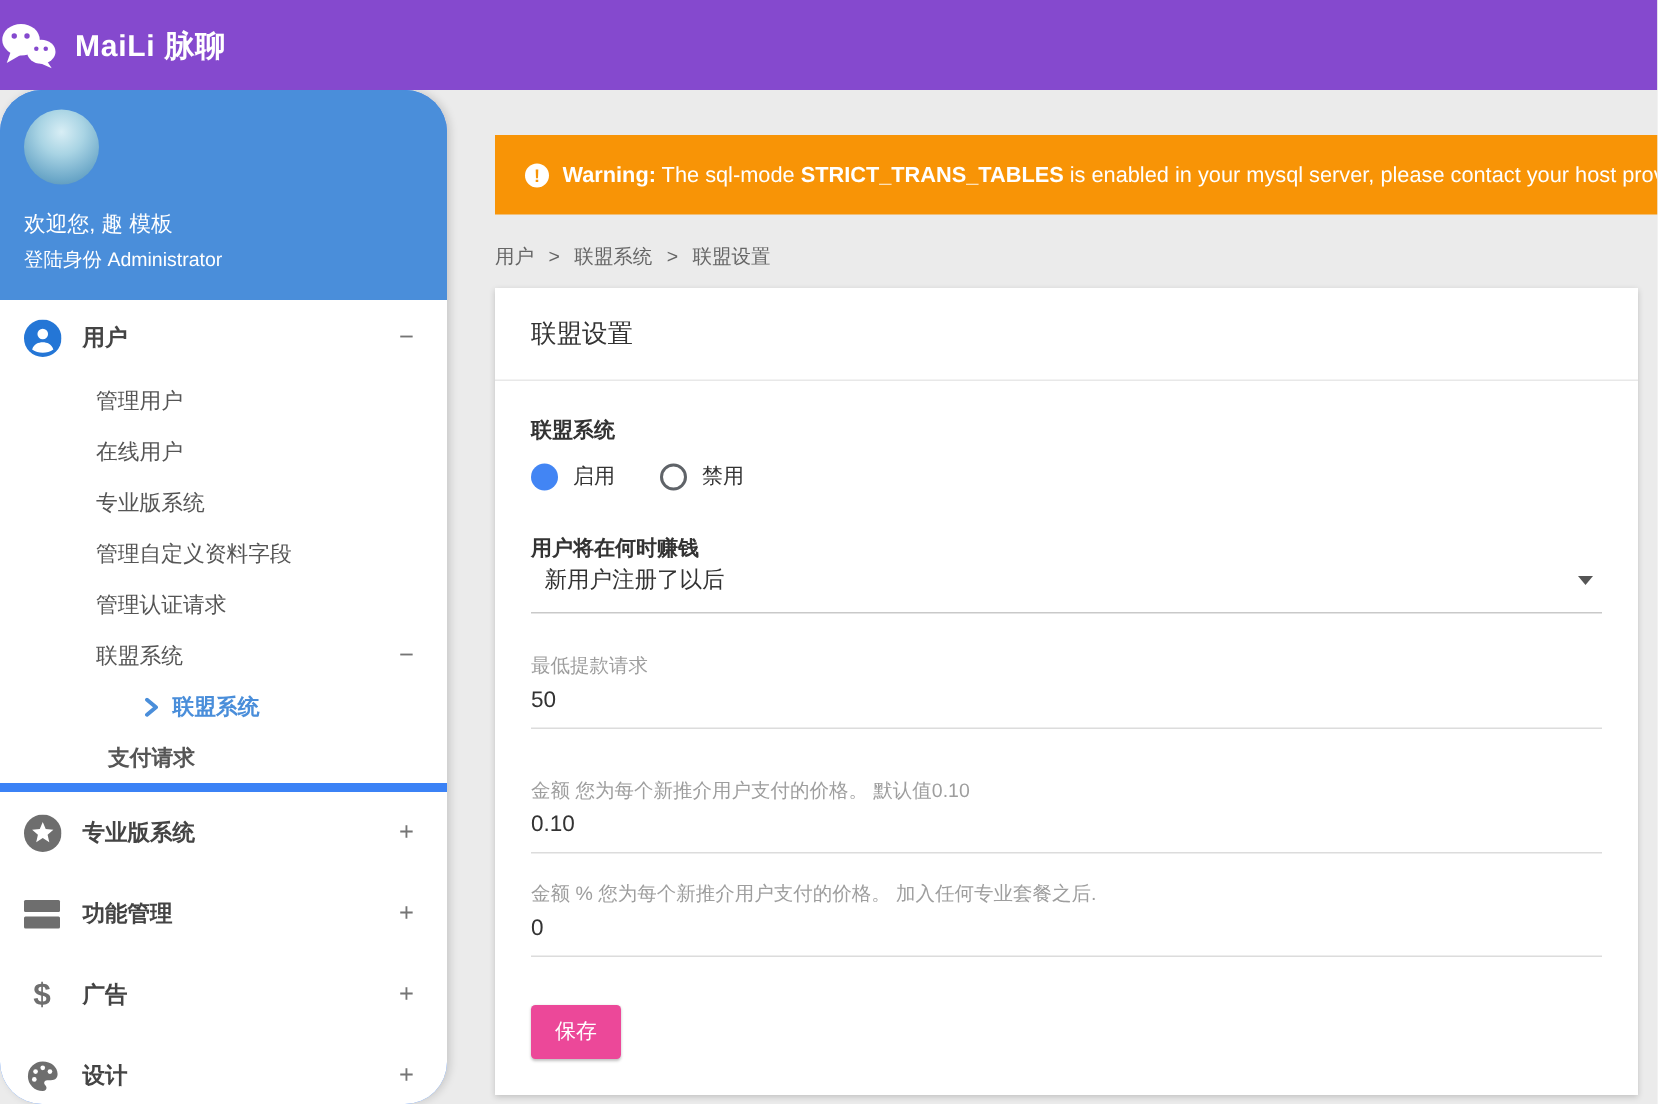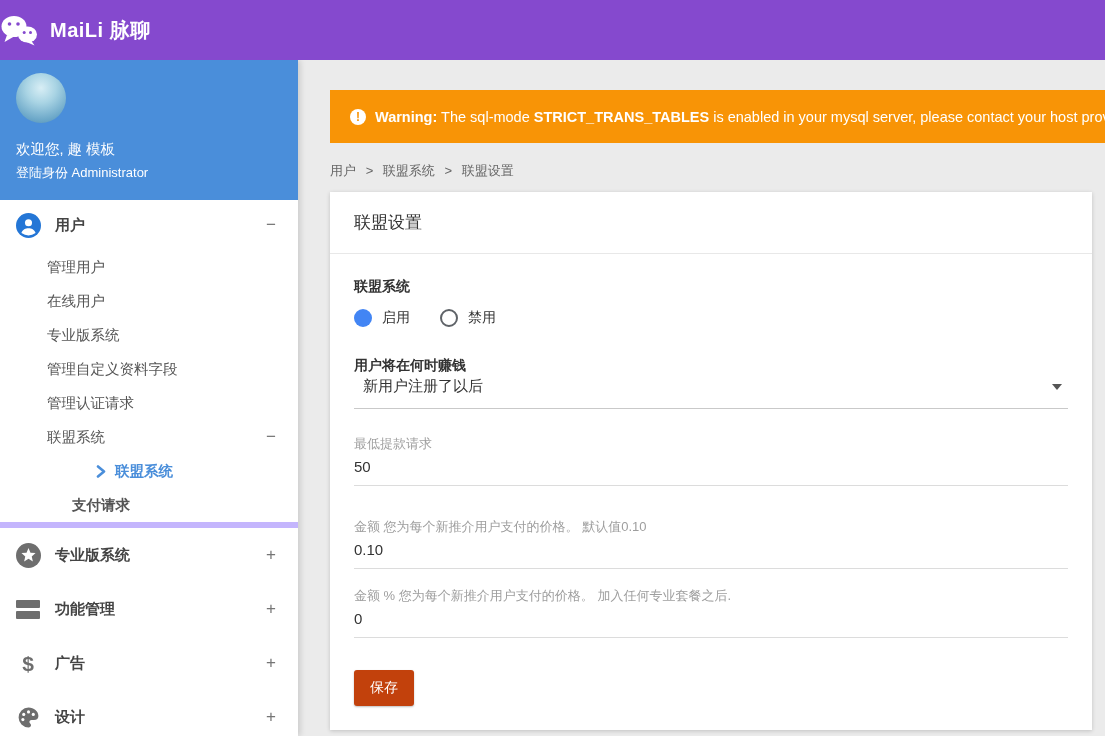--- a/index.html
+++ b/index.html
@@ -8,35 +8,35 @@
 
   .app { position:relative; width:1105px; height:736px; overflow:hidden; background:#EBEBEB; }
 
   
   .header { position:absolute; top:0; left:0; width:100%; height:60px; background:#8549CE;
             display:flex; align-items:center; z-index:30; }
   .logo { width:38px; height:32px; margin-right:12px; flex:none; }
   .app-title { color:#ffffff; font-size:20px; font-weight:bold; letter-spacing:.5px; }
 
   
-  .sidebar { position:absolute; top:60px; left:0; width:298px; bottom:0; background:#c4b5fd;
-             box-shadow:2px 0 6px rgba(0,0,0,.15); z-index:20; overflow:hidden; }
+  .sidebar { position:absolute; top:60px; left:0; width:298px; bottom:0; background:#3b82f6;
+             box-shadow:2px 0 6px rgba(0,0,0,.15); z-index:20; overflow:hidden;border-radius:28px; }
   .profile { height:140px; background:#4A8EDA; padding:13px 16px; color:#fff; }
   .avatar { width:50px; height:50px; border-radius:50%; cursor:pointer;
             background:radial-gradient(circle at 50% 30%, #d8eef5 0%, #a9d4e4 35%, #6ba7c8 75%, #4e86ad 100%); }
   .profile-welcome { margin-top:17px; font-size:14.5px; }
   .profile-role { margin-top:5px; font-size:13px; }
 
   .menu-group { height:50px; display:flex; align-items:center; padding:0 22px 0 15px; cursor:pointer; background:#fff; }
   .menu-group.spaced { height:54px; }
   .gicon { width:26px; height:26px; margin-right:14px; display:flex; align-items:center; justify-content:center; flex:none; }
   .glabel { font-size:15px; font-weight:bold; color:#444; flex:1; }
   .gtoggle { font-size:17px; color:#757575; }
 
-  .menu-sub { height:34px; display:flex; align-items:center; padding-left:47px;
+  .menu-sub { height:34px; display:flex; align-items:center; padding-left:64px;
               font-size:14.5px; color:#555; cursor:pointer; background:#fff; }
   .menu-sub.subgroup { padding-right:22px; }
   .menu-sub.subgroup .sg-label { flex:1; }
   .menu-sub.payment { padding-left:72px;font-weight:bold; }
   .menu-sub.active { padding-left:96px; color:#4A8EDA; font-weight:bold; }
   .chev { margin-right:9px; display:flex; align-items:center; }
 
   .icon-bars { width:24px; }
   .icon-bars div { height:8px; background:#6e6e6e; border-radius:1px; }
   .icon-bars div + div { margin-top:3px; }
@@ -78,21 +78,21 @@
                 border-top:6px solid #555; }
 
   .input-group { display:block; }
   .input-group.g1 { margin-top:26px; }
   .input-group.g2 { margin-top:32px; }
   .input-group.g3 { margin-top:18px; }
   .input-label { font-size:13px; color:#9E9E9E; display:block; }
   .text-input { display:block; width:100%; border:none; border-bottom:1px solid #dcdcdc;
                 padding:5px 0 10px; font-size:15px; color:#333; font-family:inherit; outline:none; background:transparent; }
 
-  .save-btn { margin-top:32px; background:#c2410c; color:#fff; border:none; border-radius:3px;
+  .save-btn { margin-top:32px; background:#ec4899; color:#fff; border:none; border-radius:3px;
               padding:9px 16px; font-size:14px; font-family:inherit; cursor:pointer; box-shadow:0 1px 2px rgba(0,0,0,.25); }
 </style>
 </head>
 <body>
 
 <div class="app">
 
   <div class="header">
     <svg class="logo" viewBox="0 0 38 32">
       <ellipse cx="14" cy="12.5" rx="12.5" ry="10.5" fill="#ffffff"></ellipse>

